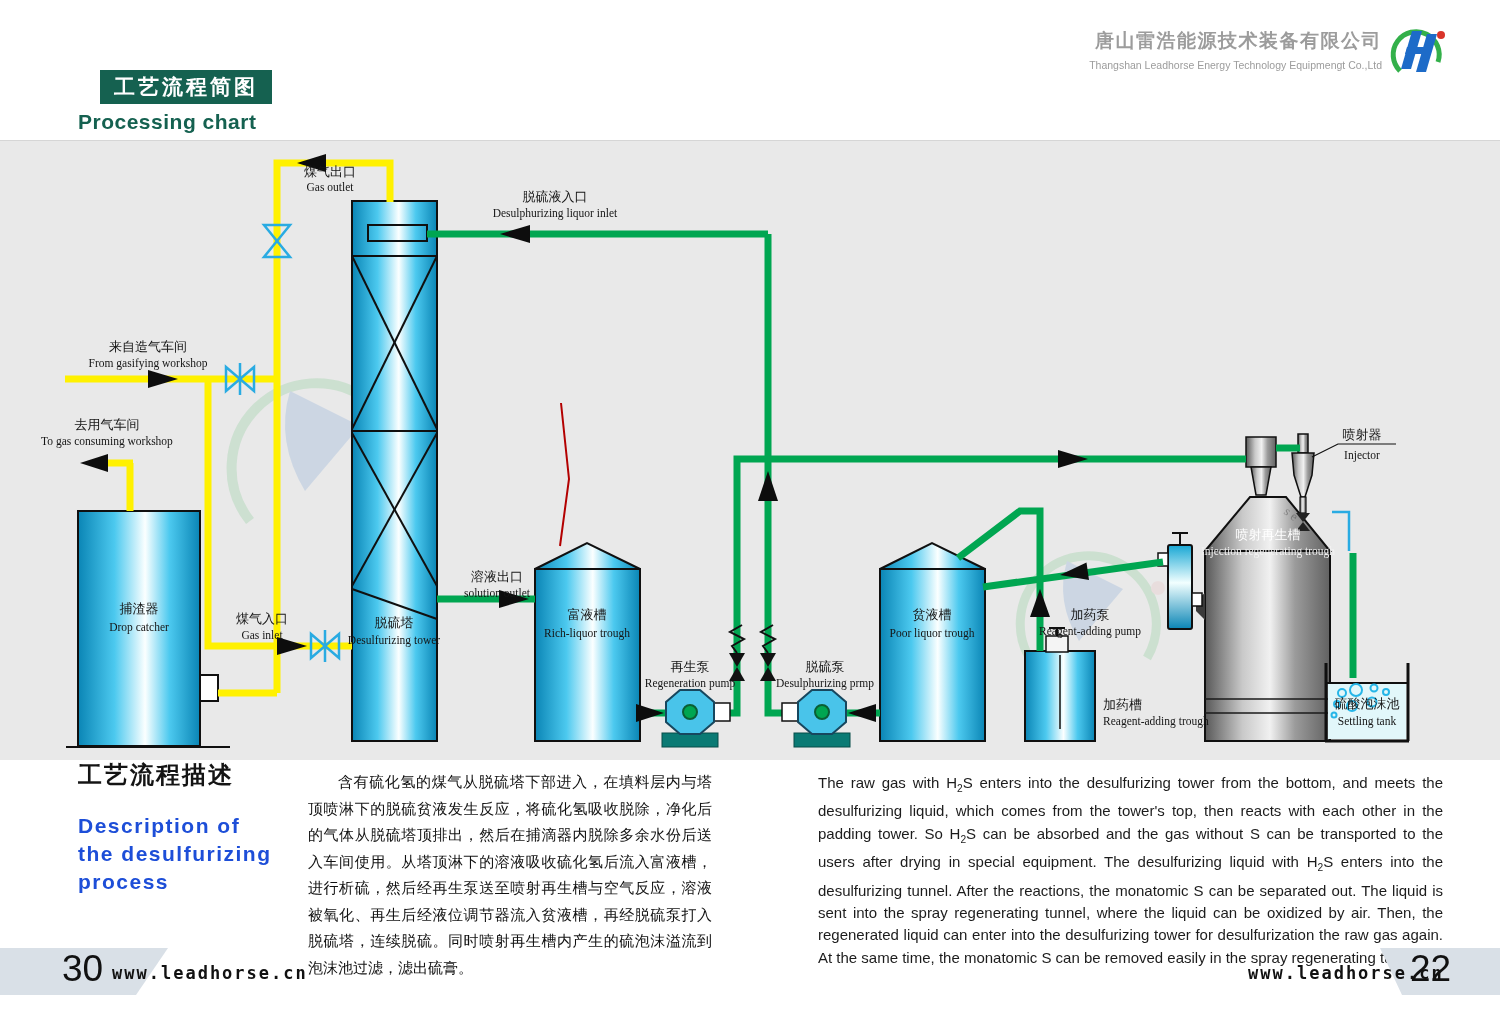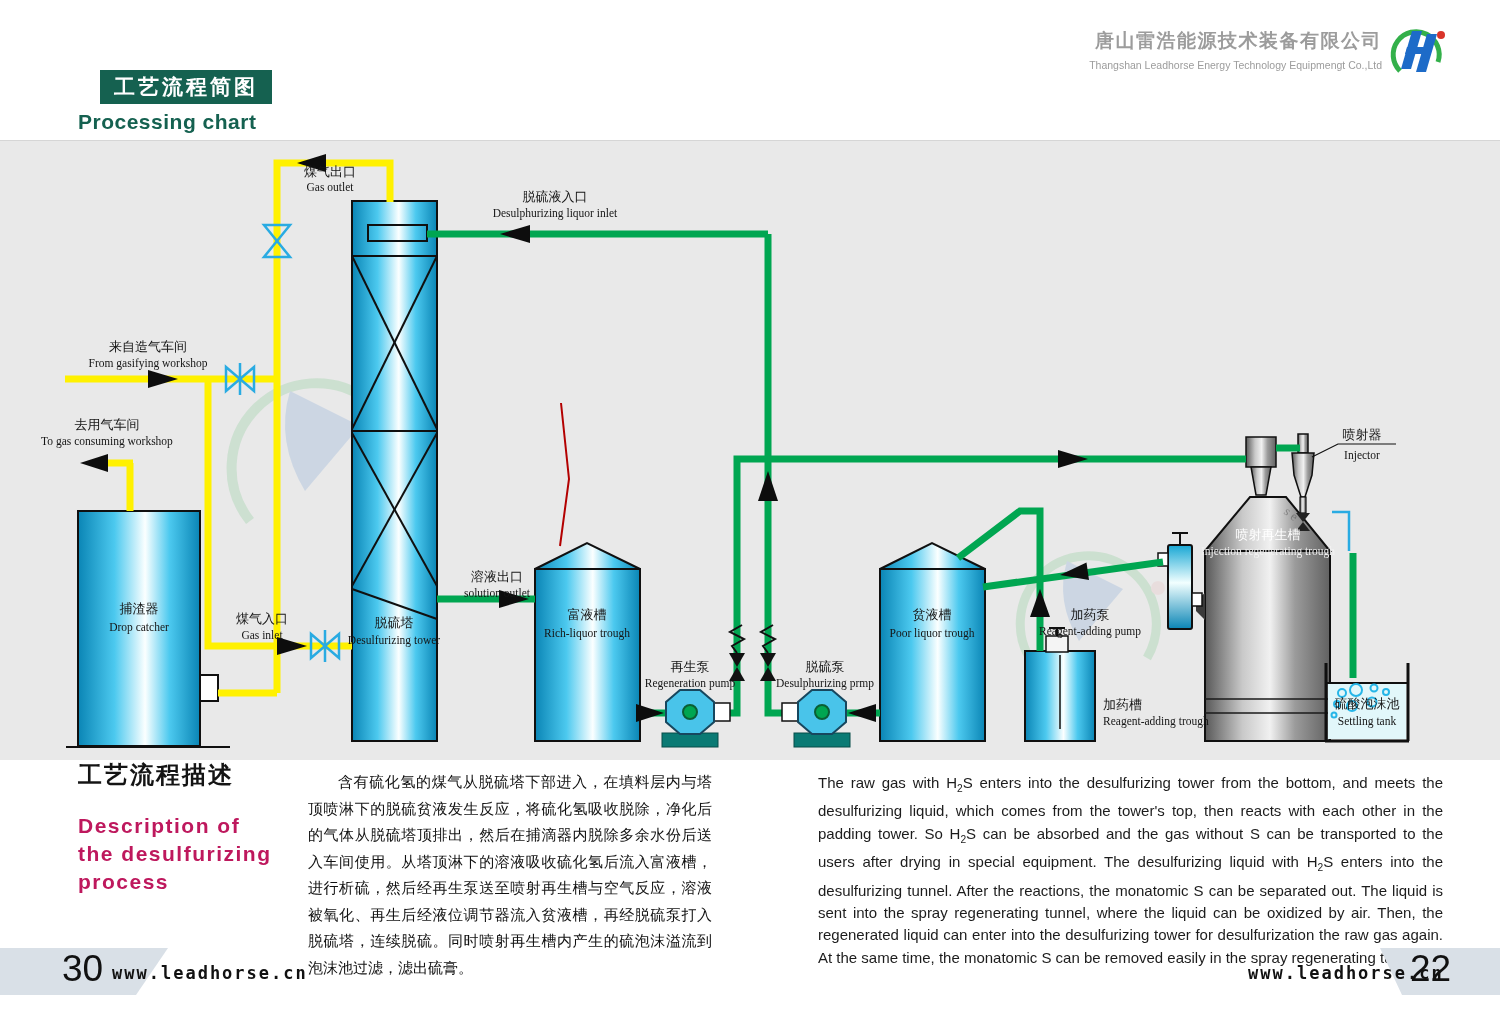--- a/index.html
+++ b/index.html
@@ -15,21 +15,21 @@
   #company .en{font-size:10.5px;margin-top:5px;}
   #logo{position:absolute;right:52px;top:22px;}
   
   #diag{position:absolute;left:0;top:141px;width:1500px;height:619px;background:#e9e9e9;}
   text.cn{font-family:"Liberation Serif","DejaVu Sans",serif;font-size:13px;fill:#151515;}
   text.en{font-family:"Liberation Serif","DejaVu Sans",serif;font-size:11.5px;fill:#151515;}
   text.wt{fill:#ffffff;}
   text.wt2{fill:#f2f2f2;}
   
   #desc-title-cn{position:absolute;left:78px;top:759px;font-size:24px;font-weight:bold;color:#141414;letter-spacing:2px;}
-  #desc-title-en{position:absolute;left:78px;top:812px;font-size:21px;font-weight:bold;color:#be185d;line-height:28px;letter-spacing:1.5px;}
+  #desc-title-en{position:absolute;left:78px;top:812px;font-size:21px;font-weight:bold;color:#1d4ed8;line-height:28px;letter-spacing:1.5px;}
   #para-cn{position:absolute;left:308px;top:769px;width:404px;font-family:"Liberation Serif","DejaVu Sans",serif;
            font-size:15px;line-height:26.5px;color:#111;text-align:justify;text-indent:2em;}
   #para-en{position:absolute;left:818px;top:772px;width:625px;font-size:15px;line-height:22.4px;color:#1c1c1c;text-align:justify;}
   #para-en sub{font-size:.68em;}
   
   .badge{position:absolute;top:948px;height:47px;background:#d9e0e7;}
   #badge-l{left:0;width:168px;clip-path:polygon(0 0,168px 0,136px 100%,0 100%);}
   #badge-r{left:1380px;width:120px;clip-path:polygon(0 0,100% 0,100% 100%,22px 100%);}
   .pageno{position:absolute;top:948px;font-size:37px;color:#111;}
   #page-l{left:62px;}

